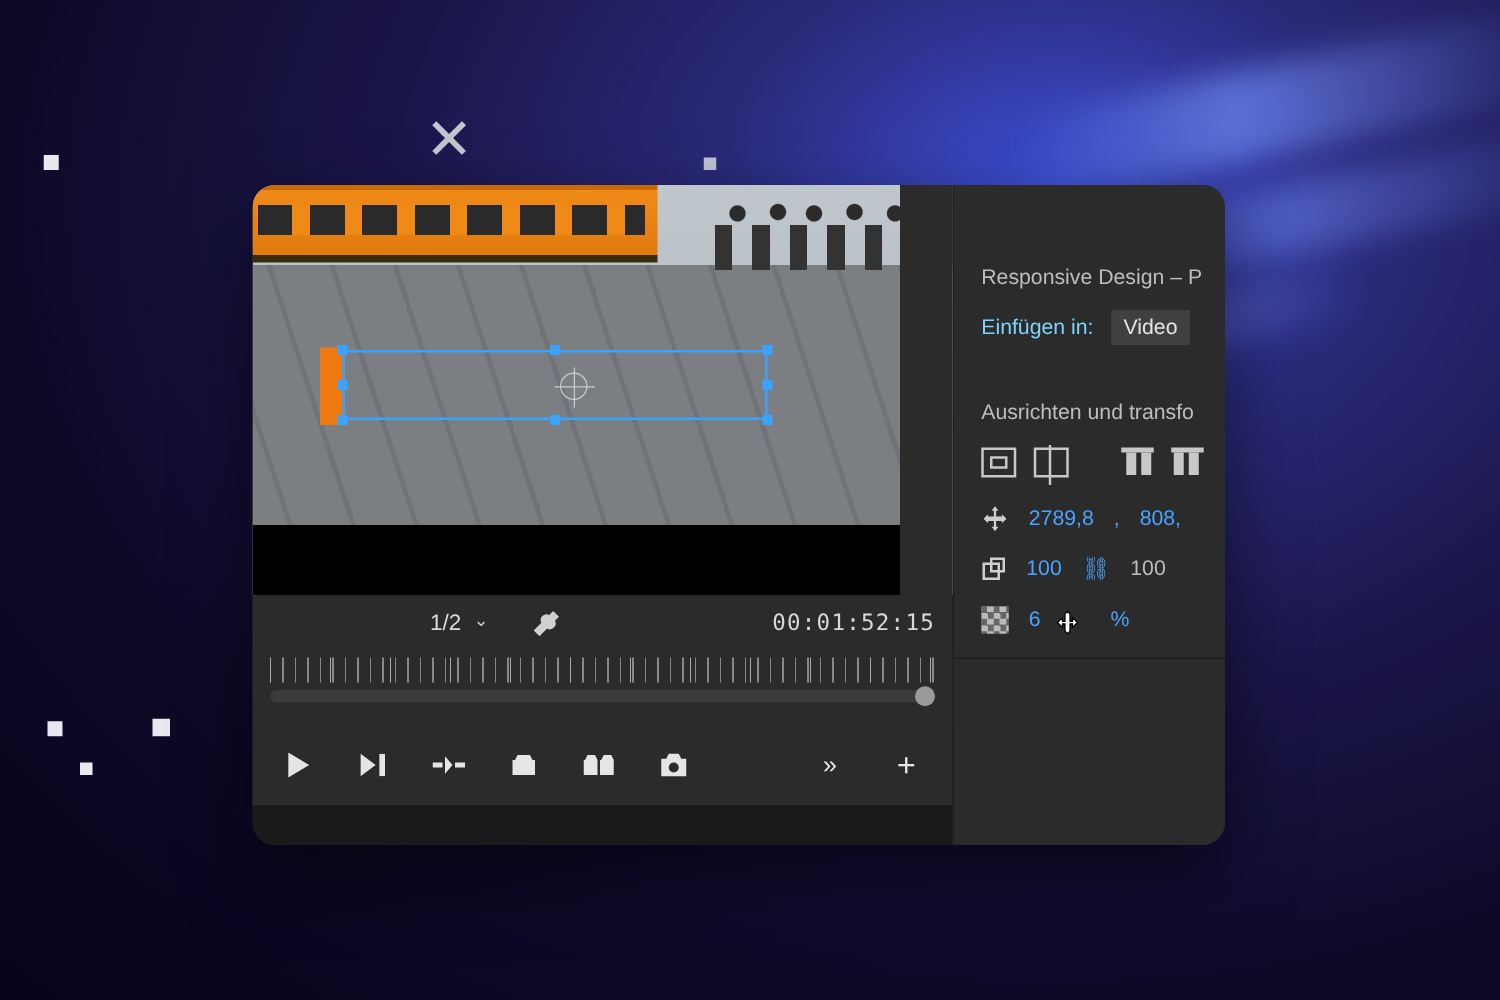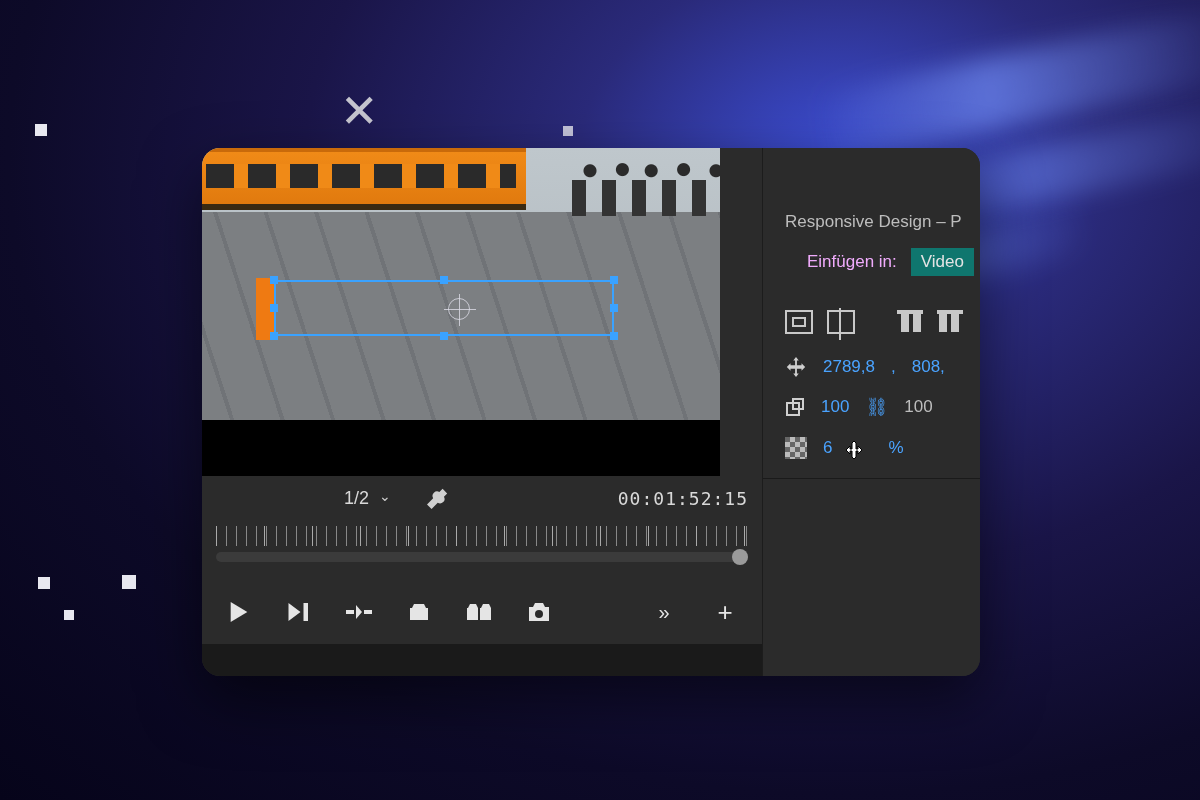--- a/index.html
+++ b/index.html
@@ -92,22 +92,22 @@
   
   .transport{ height:64px; background:#2b2b2b; display:flex; align-items:center; gap:30px; padding:0 22px; color:#e5e5e5;}
   .tbtn{ width:30px; height:26px; display:flex; align-items:center; justify-content:center; cursor:pointer; }
   .spacer{ flex:1; }
   .more{ font-size:20px; letter-spacing:2px; }
   .plus{ font-size:26px; }
 
   
   .sec-title{ color:#bdbdbd; margin-bottom:16px; white-space:nowrap;margin-top:44px; }
   .field-row{ display:flex; align-items:center; gap:14px; margin-bottom:24px; white-space:nowrap; }
-  .label{ color:#f0abfc;margin-left:22px; }
-  .val-box{ background:#0f766e; padding:4px 10px; color:#e4e4e4; }
+  .label{ color:#7dd3fc; }
+  .val-box{ background:#404040; padding:4px 10px; color:#e4e4e4; }
   .sec2{ margin-top:34px; }
   .icon-row{ display:flex; gap:14px; margin:18px 0 22px; align-items:center;}
   .sq-btn{ width:28px; height:24px; border:2px solid #c8c8c8; position:relative;}
   .sq-btn.inner::after{content:"";position:absolute;inset:5px;border:2px solid #c8c8c8;}
   .sq-btn.center::after{content:"";position:absolute;left:10px;top:-4px;width:2px;height:32px;background:#c8c8c8;}
   .top-align{ width:26px; height:24px; position:relative;}
   .top-align::before{content:"";position:absolute;top:0;left:0;right:0;height:4px;background:#c8c8c8;}
   .top-align::after{content:"";position:absolute;top:4px;left:4px;width:8px;height:18px;background:#c8c8c8;box-shadow:12px 0 0 #c8c8c8;}
   .prop-row{ display:flex; align-items:center; gap:16px; margin-bottom:18px; color:#bdbdbd; white-space:nowrap;}
   .blue{ color:#4aa3ff; }
@@ -221,20 +221,21 @@
   </div>
 
   <div class="right-col">
     <div class="sec-title">Responsive Design – P</div>
     <div class="field-row">
       <span class="label">Einfügen in:</span>
       <span class="val-box">Video</span>
     </div>
 
     <div class="sec2">
+      <div class="sec-title">Ausrichten und transfo</div>
 
       <div class="icon-row">
         <div class="sq-btn inner"></div>
         <div class="sq-btn center"></div>
         <div style="width:14px"></div>
         <div class="top-align"></div>
         <div class="top-align" style="transform:scaleX(-1)"></div>
       </div>
 
       <div class="prop-row">

